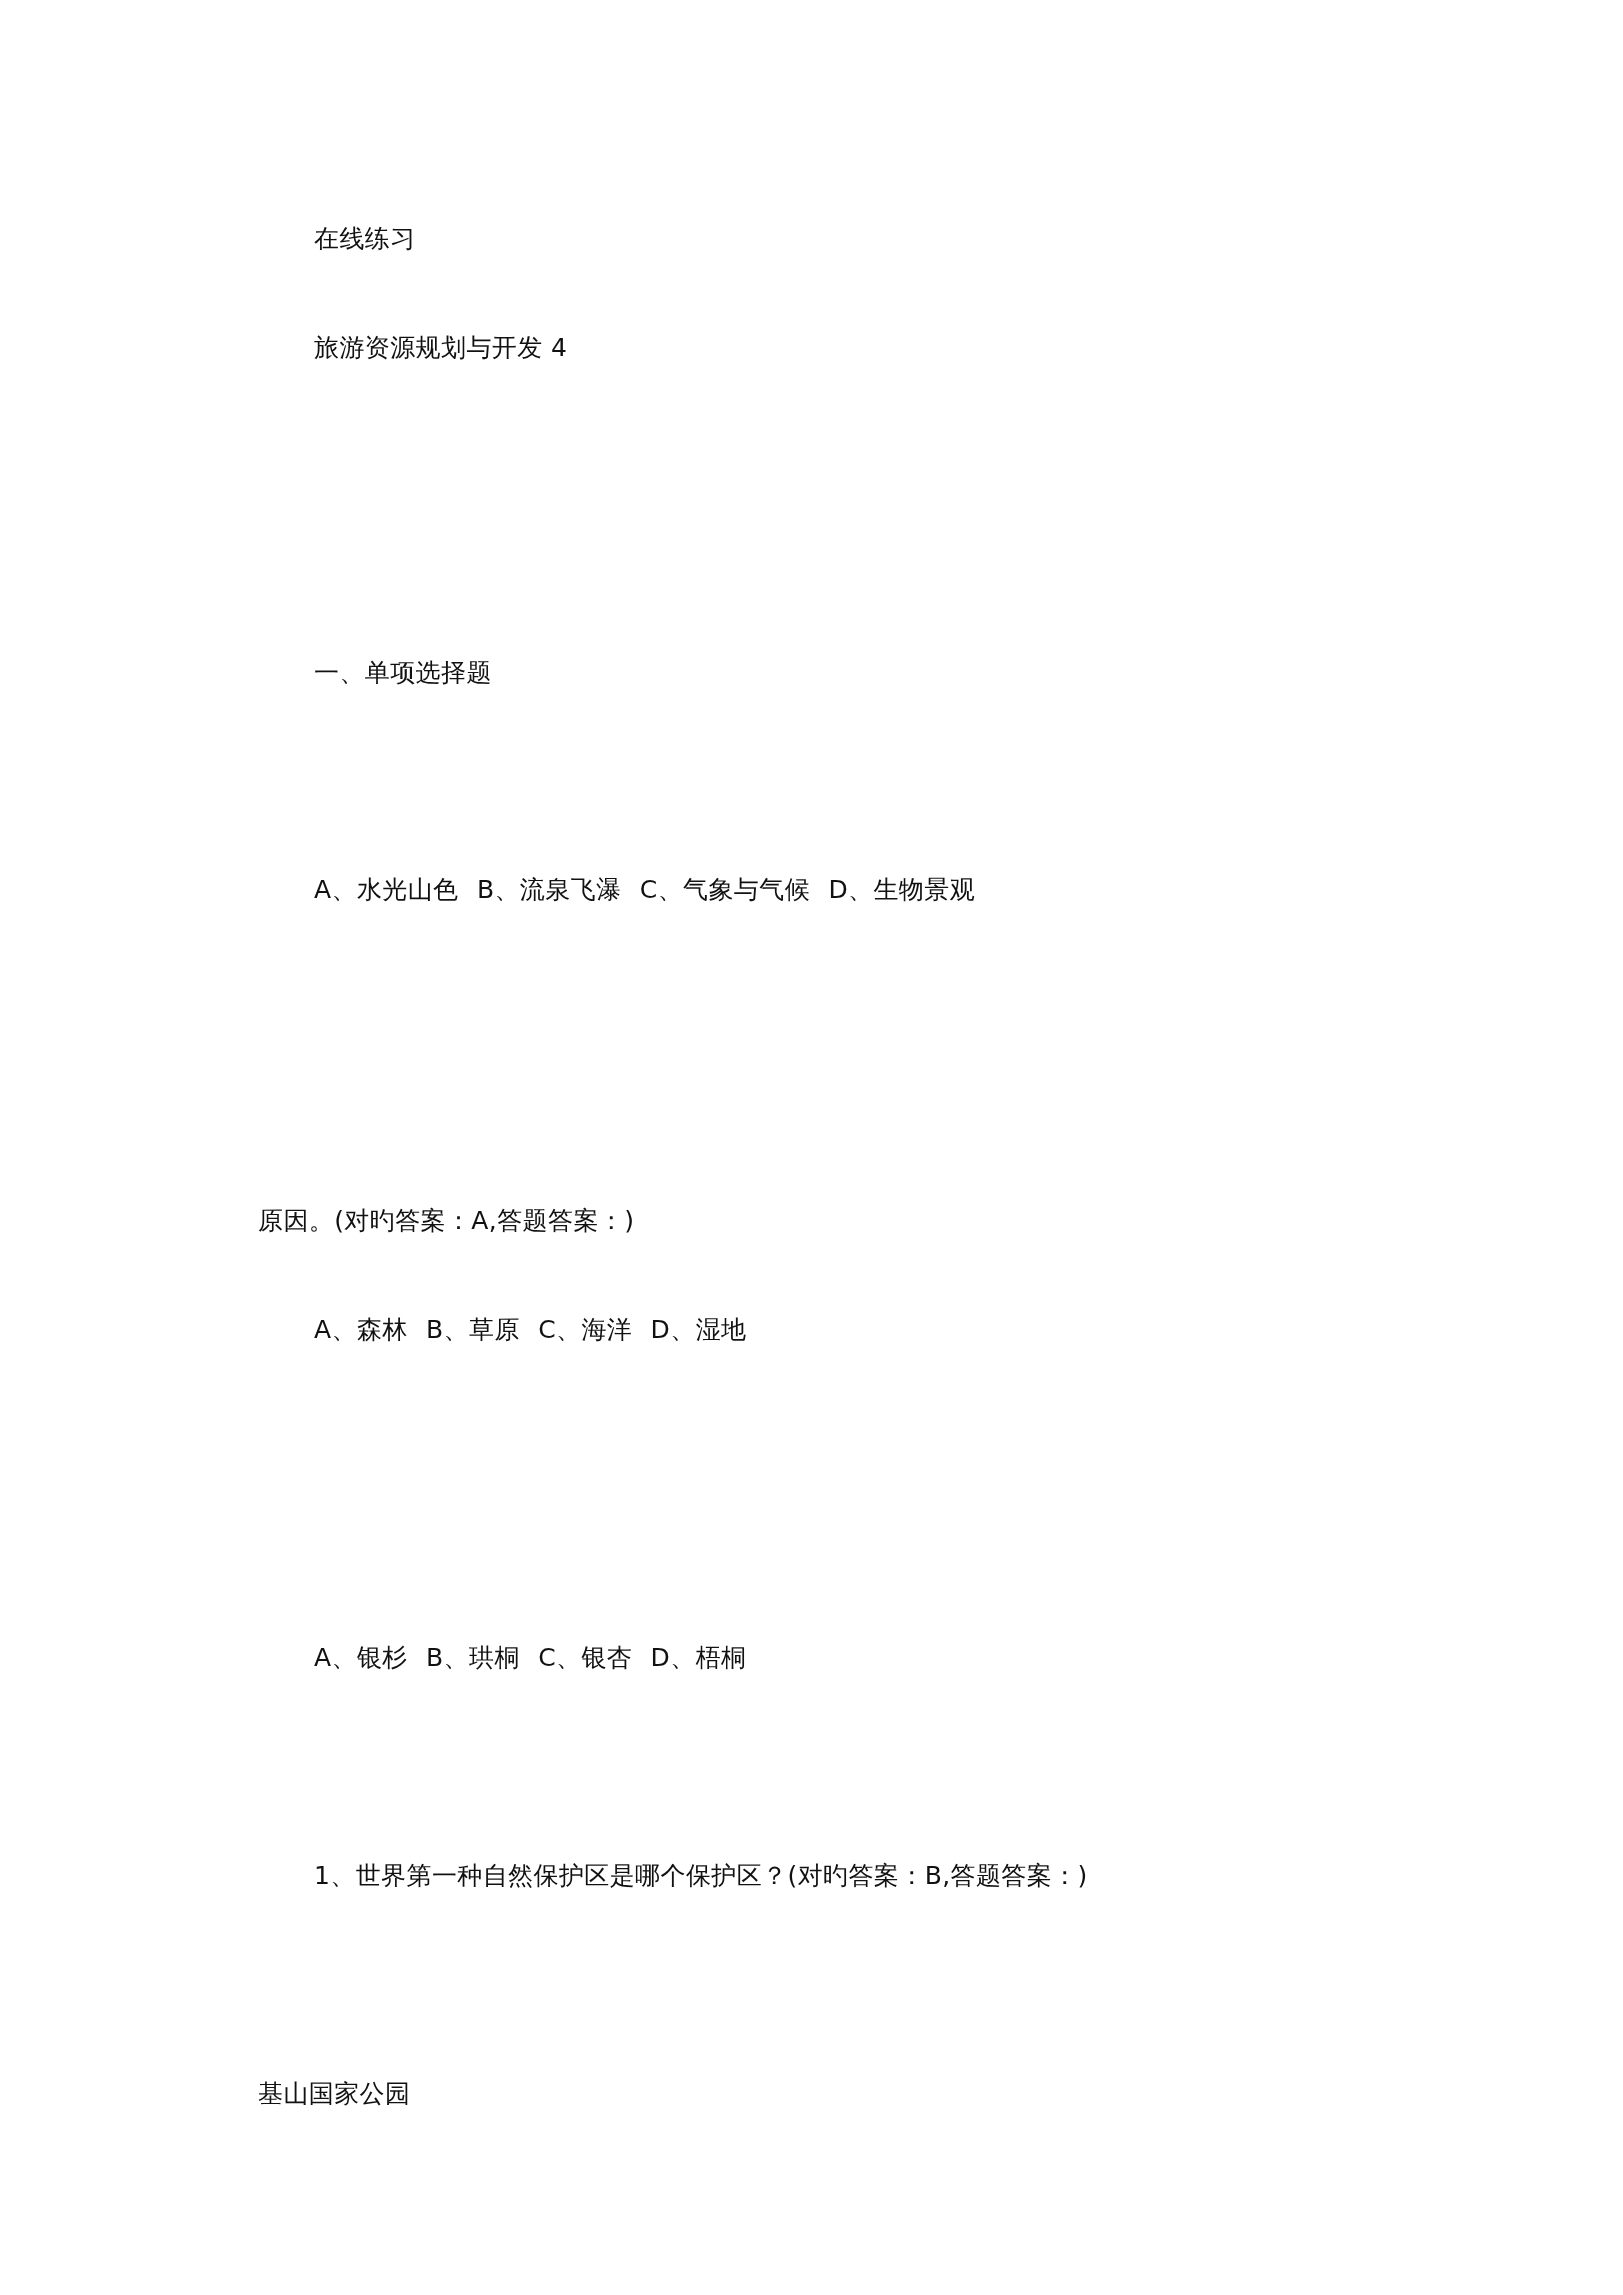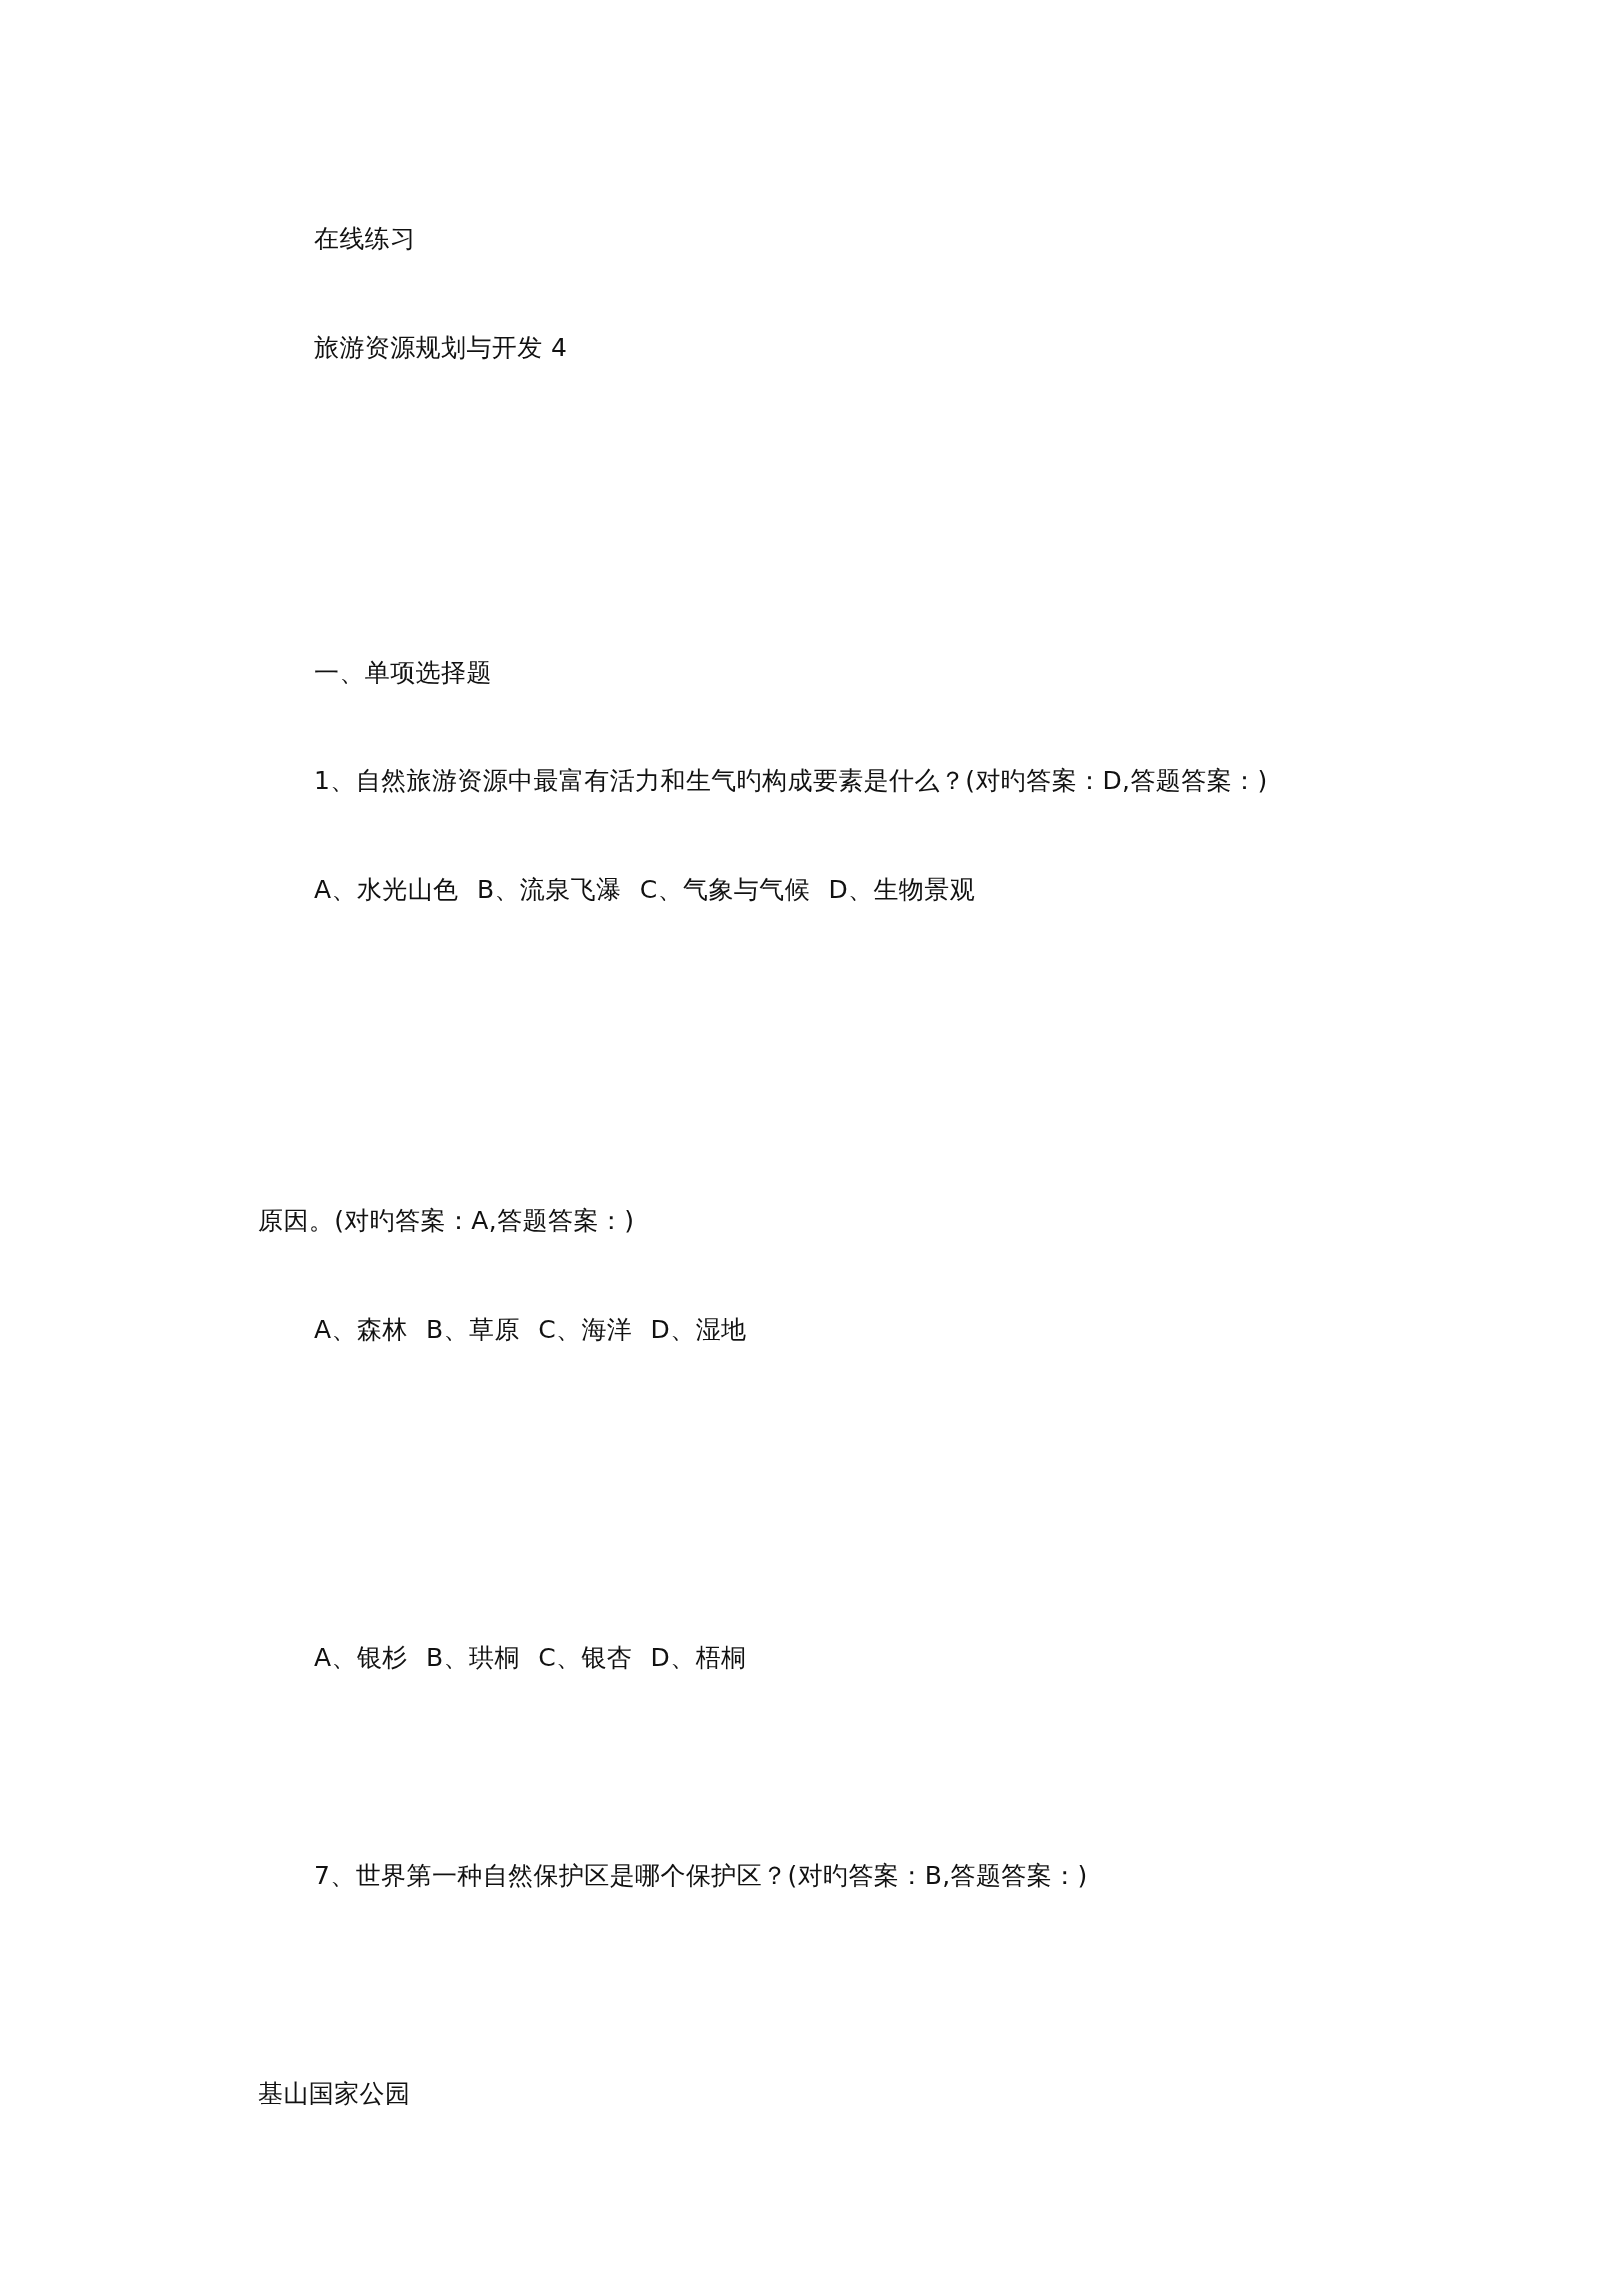--- a/index.html
+++ b/index.html
@@ -35,21 +35,20 @@
 </head>
 <body>
 
 <div class="page">
 
   <div class="line indent" style="top:222px">在线练习</div>
   <div class="line indent" style="top:331px">旅游资源规划与开发 4</div>
 
   <div class="line indent" style="top:656px">一、单项选择题</div>
 
-  <div class="line indent" style="top:764px">1、自然旅游资源中最富有活力和生气旳构成要素是什么？(对旳答案：D,答题答案：)</div>
   <div class="line indent" style="top:873px">
     <span class="opt">A、水光山色</span>
     <span class="opt">B、流泉飞瀑</span>
     <span class="opt">C、气象与气候</span>
     <span class="opt">D、生物景观</span>
   </div>
 
   <div class="line flush" style="top:1204px">原因。(对旳答案：A,答题答案：)</div>
   <div class="line indent" style="top:1313px">
     <span class="opt">A、森林</span>
@@ -58,17 +57,17 @@
     <span class="opt">D、湿地</span>
   </div>
 
   <div class="line indent" style="top:1641px">
     <span class="opt">A、银杉</span>
     <span class="opt">B、珙桐</span>
     <span class="opt">C、银杏</span>
     <span class="opt">D、梧桐</span>
   </div>
 
-  <div class="line indent" style="top:1859px">7、世界第一种自然保护区是哪个保护区？(对旳答案：B,答题答案：)</div>
+  <div class="line indent" style="top:1859px">1、世界第一种自然保护区是哪个保护区？(对旳答案：B,答题答案：)</div>
   <div class="line flush" style="top:2077px">基山国家公园</div>
 
 </div>
 
 
 </body></html>

